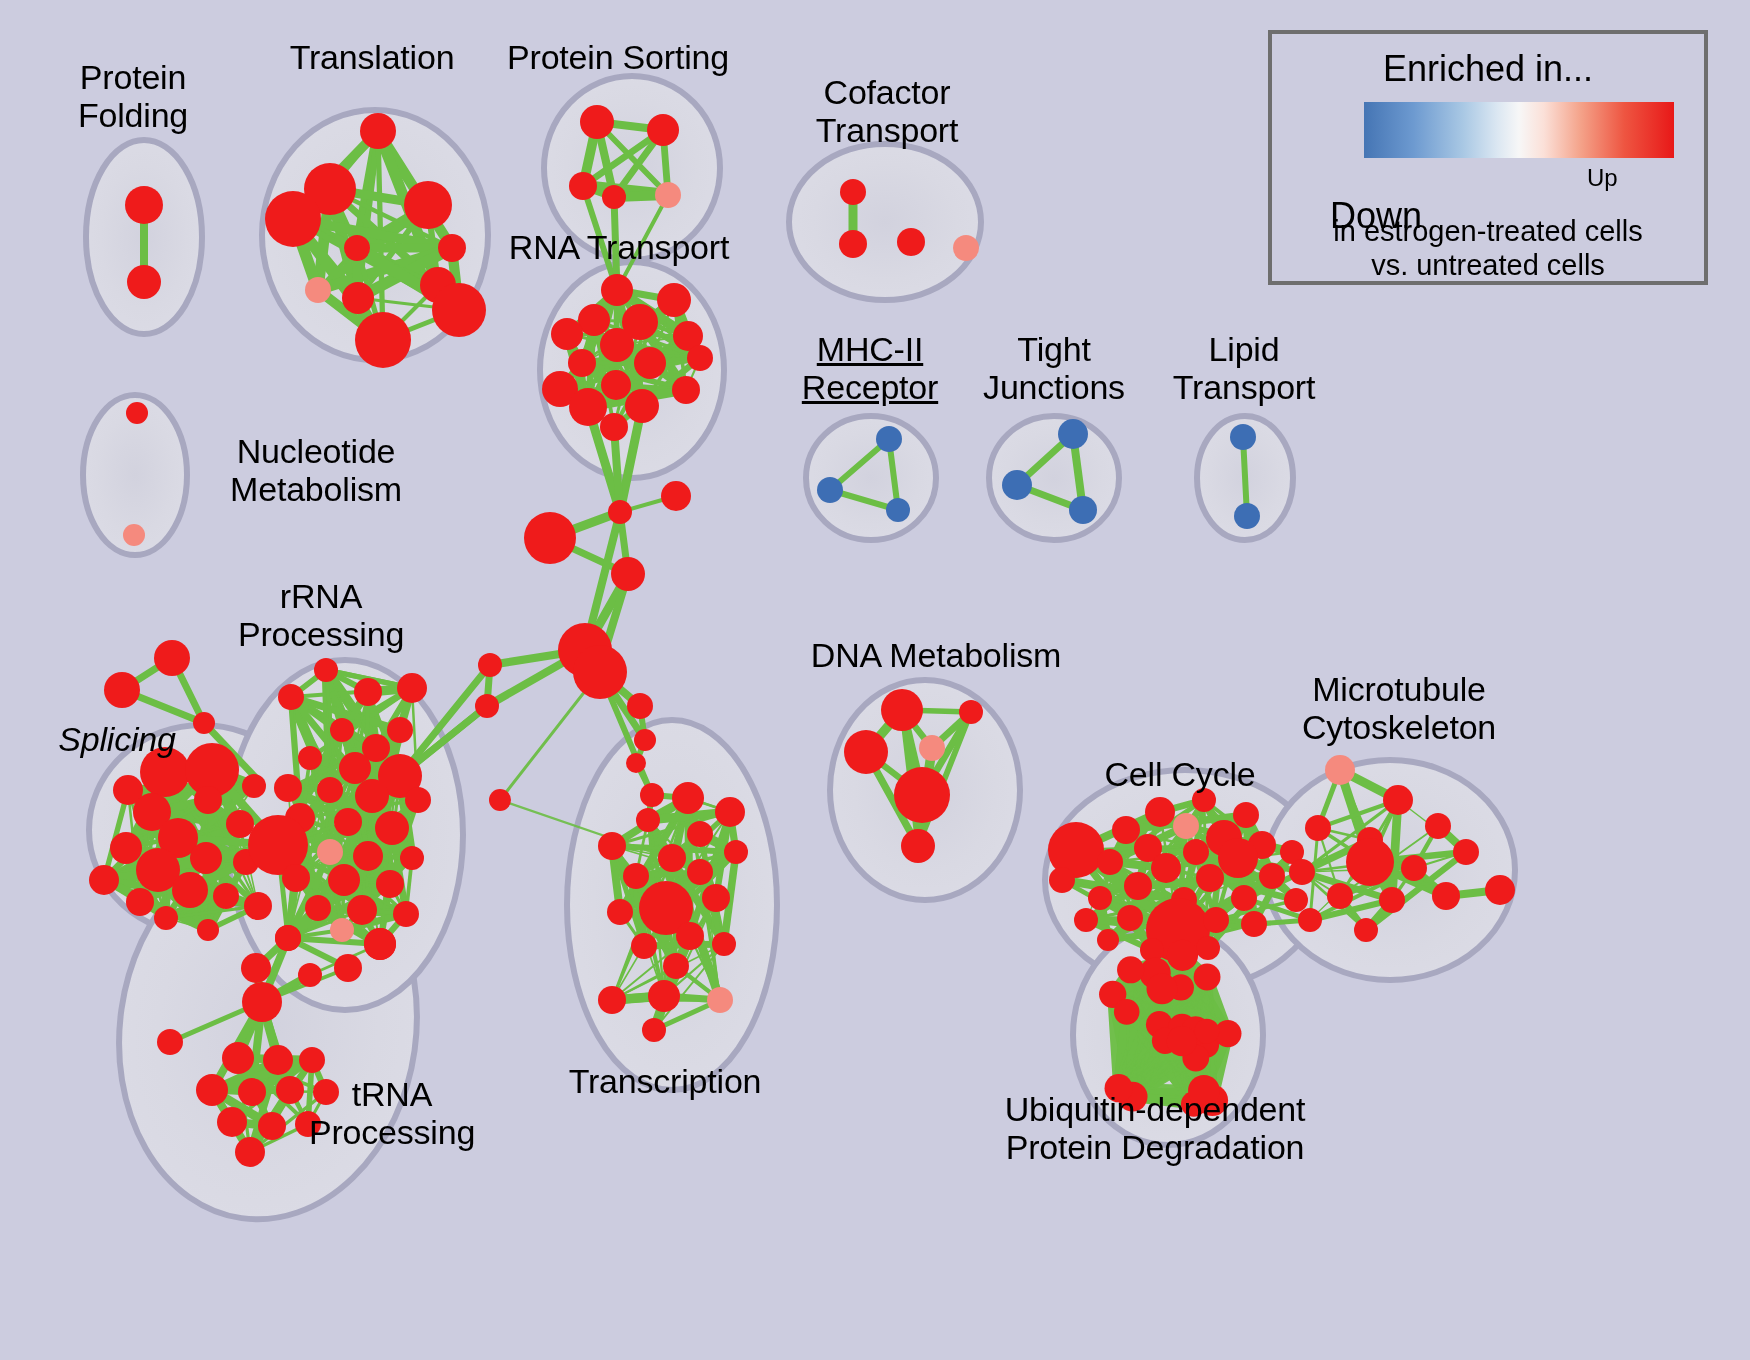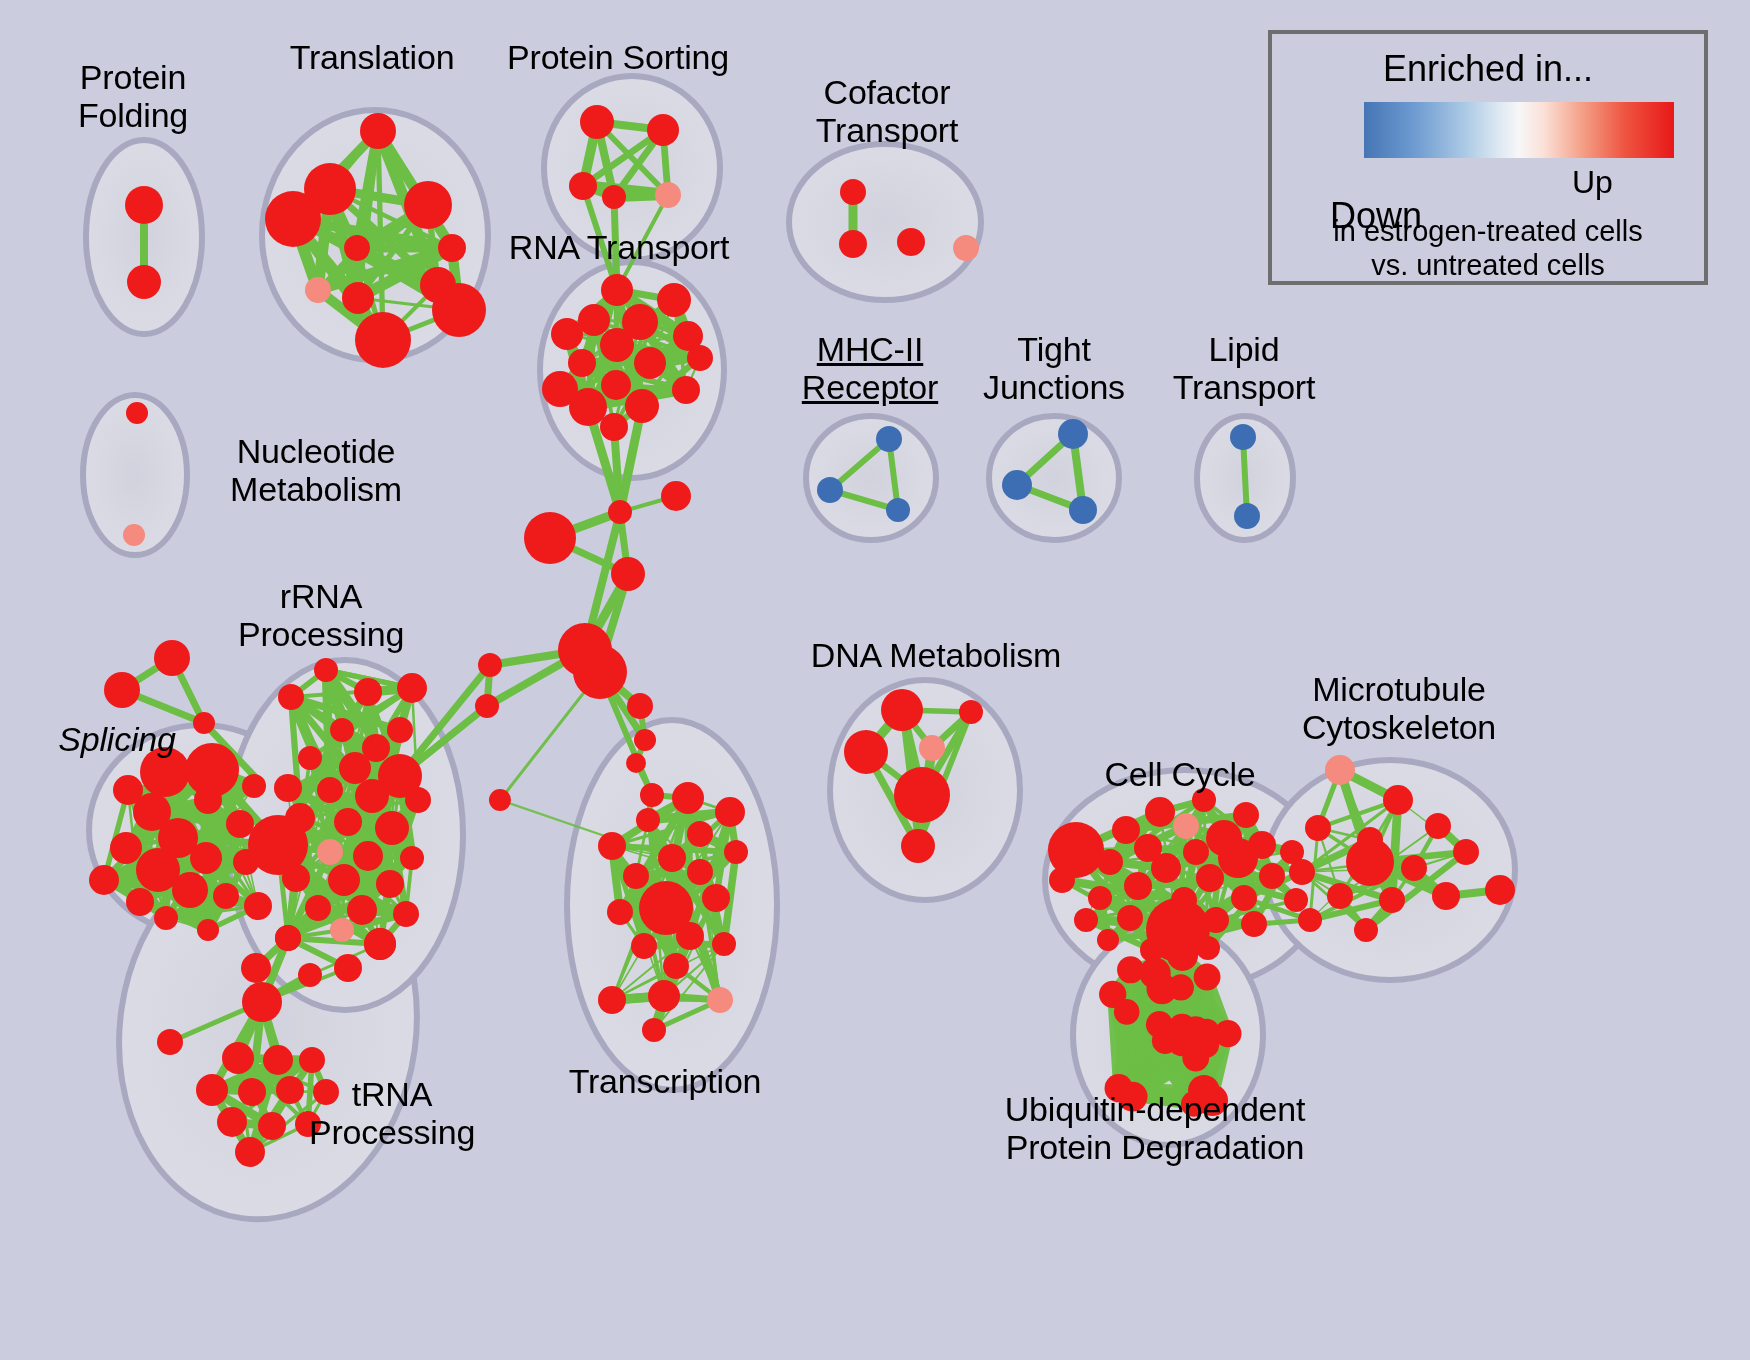--- a/index.html
+++ b/index.html
@@ -34,21 +34,21 @@
   }
   #legend-title{
     position:absolute;left:0;top:14px;width:100%;
     text-align:center;font-size:36px;color:#000;
   }
   #legend-bar{
     position:absolute;left:92px;top:68px;width:310px;height:56px;
     background:linear-gradient(to right,#4575b4 0%,#6d9ad0 16%,#a9c8e4 32%,#dbe7f2 43%,#f7f7f7 50%,#fbe0d8 58%,#f4a289 70%,#ee5541 84%,#e81818 100%);
   }
   #legend-down{position:absolute;left:58px;top:130px;font-size:36px;color:#000;margin-top:31px;}
-  #legend-up{position:absolute;left:300px;top:130px;font-size:32px;color:#000;}
+  #legend-up{position:absolute;left:315px;top:130px;font-size:24px;color:#000;}
   #legend-sub{
     position:absolute;left:0;top:180px;width:100%;
     text-align:center;font-size:29px;color:#000;line-height:1.18;white-space:pre-line;
   }
 </style>
 </head>
 <body>
 
 <div id="stage">
 

